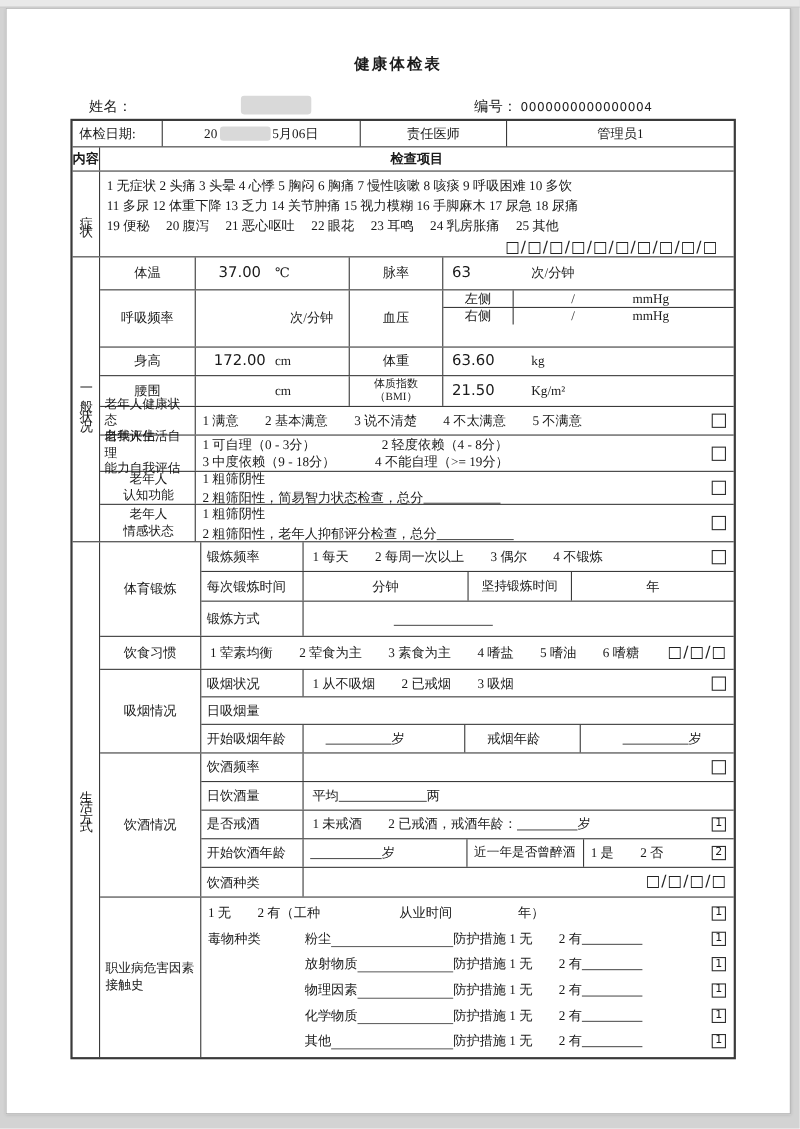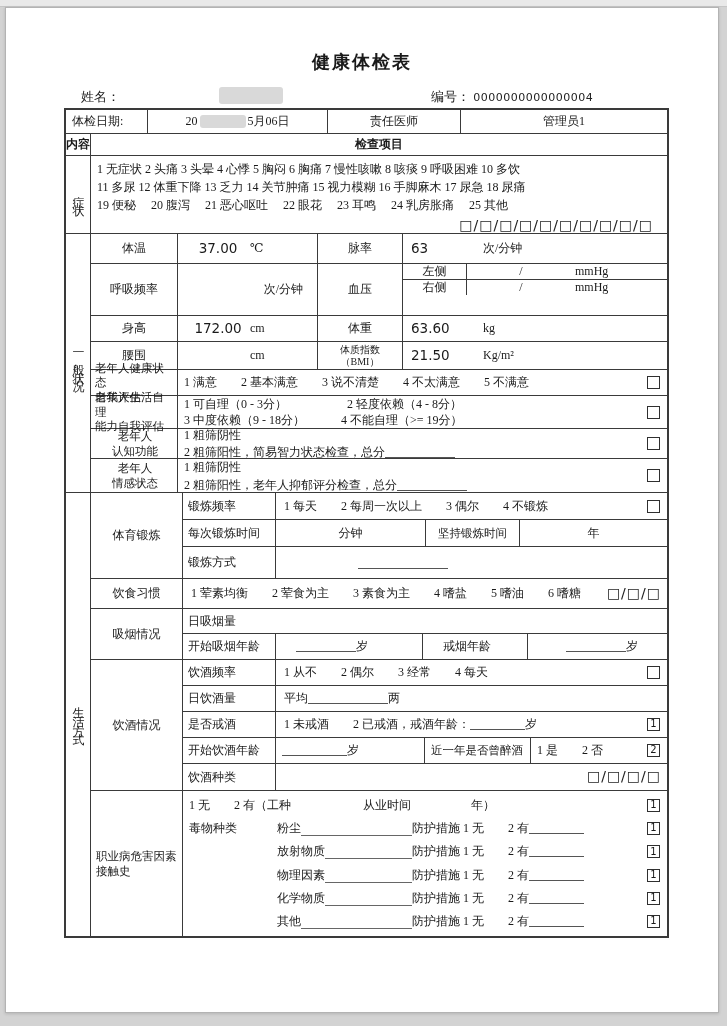--- a/index.html
+++ b/index.html
@@ -10,21 +10,21 @@
     color:#1a1a1a;
     -webkit-font-smoothing:antialiased;
   }
   .top-strip{position:absolute;top:0;left:0;right:0;height:6px;background:#e9e9e9;border-bottom:1px solid #c6c6c6;}
   .page{
     position:absolute;left:5px;top:7px;width:712px;height:1004px;
     background:#ffffff;border:1px solid #b3b3b3;box-shadow:0 1px 3px rgba(0,0,0,.15);
   }
   .title{
     position:absolute;top:42px;left:0;width:100%;text-align:center;
-    font-size:18px;font-weight:bold;letter-spacing:2px;
+    font-size:14px;font-weight:bold;letter-spacing:2px;
     font-family:"Liberation Sans","DejaVu Sans",sans-serif;
   }
   .name-row{position:absolute;top:78px;left:58px;width:605px;height:20px;font-size:13px;}
   .name-row .nlabel{position:absolute;left:17px;top:2px;}
   .blur{display:inline-block;background:#d9d9d9;border-radius:3px;}
   .name-blur{position:absolute;left:155px;top:1px;width:64px;height:17px;}
   .num-group{position:absolute;left:367px;top:2px;}
   .num-val{font-family:"DejaVu Sans",sans-serif;font-size:11px;letter-spacing:.5px;color:#222;}
 
   
@@ -344,20 +344,27 @@
                 <span class="cbrun boxes-right">□/□/□</span>
               </div>
             </div>
           </div>
         </div>
 
         <div class="grp">
           <div class="lg">吸烟情况</div>
           <div class="grp-body">
             <div class="r h25">
+              <div class="c ls">吸烟状况</div>
+              <div class="c lc">
+                <span class="txt">1 从不吸烟　　2 已戒烟　　3 吸烟</span>
+                <span class="box"></span>
+              </div>
+            </div>
+            <div class="r h25">
               <div class="c ls">日吸烟量</div>
             </div>
             <div class="r h25">
               <div class="c ls">开始吸烟年龄</div>
               <div class="c cw133 vc pl6">
                 <span class="txt"><span class="ul u60"></span><span>岁</span></span>
               </div>
               <div class="c cw91 vc pl6">戒烟年龄</div>
               <div class="c flex1 vc pl6">
                 <span class="txt"><span class="ul u60" style="margin-left:18px"></span><span>岁</span></span>
@@ -365,21 +372,20 @@
             </div>
           </div>
         </div>
 
         <div class="grp">
           <div class="lg">饮酒情况</div>
           <div class="grp-body">
             <div class="r h26">
               <div class="c ls">饮酒频率</div>
               <div class="c lc">
-                <span class="txt">1 从不　　2 偶尔　　3 经常　　4 每天</span>
                 <span class="box"></span>
               </div>
             </div>
             <div class="r h26">
               <div class="c ls">日饮酒量</div>
               <div class="c lc">
                 <span class="txt"><span>平均</span><span class="ul u80"></span><span>两</span></span>
               </div>
             </div>
             <div class="r h26">

